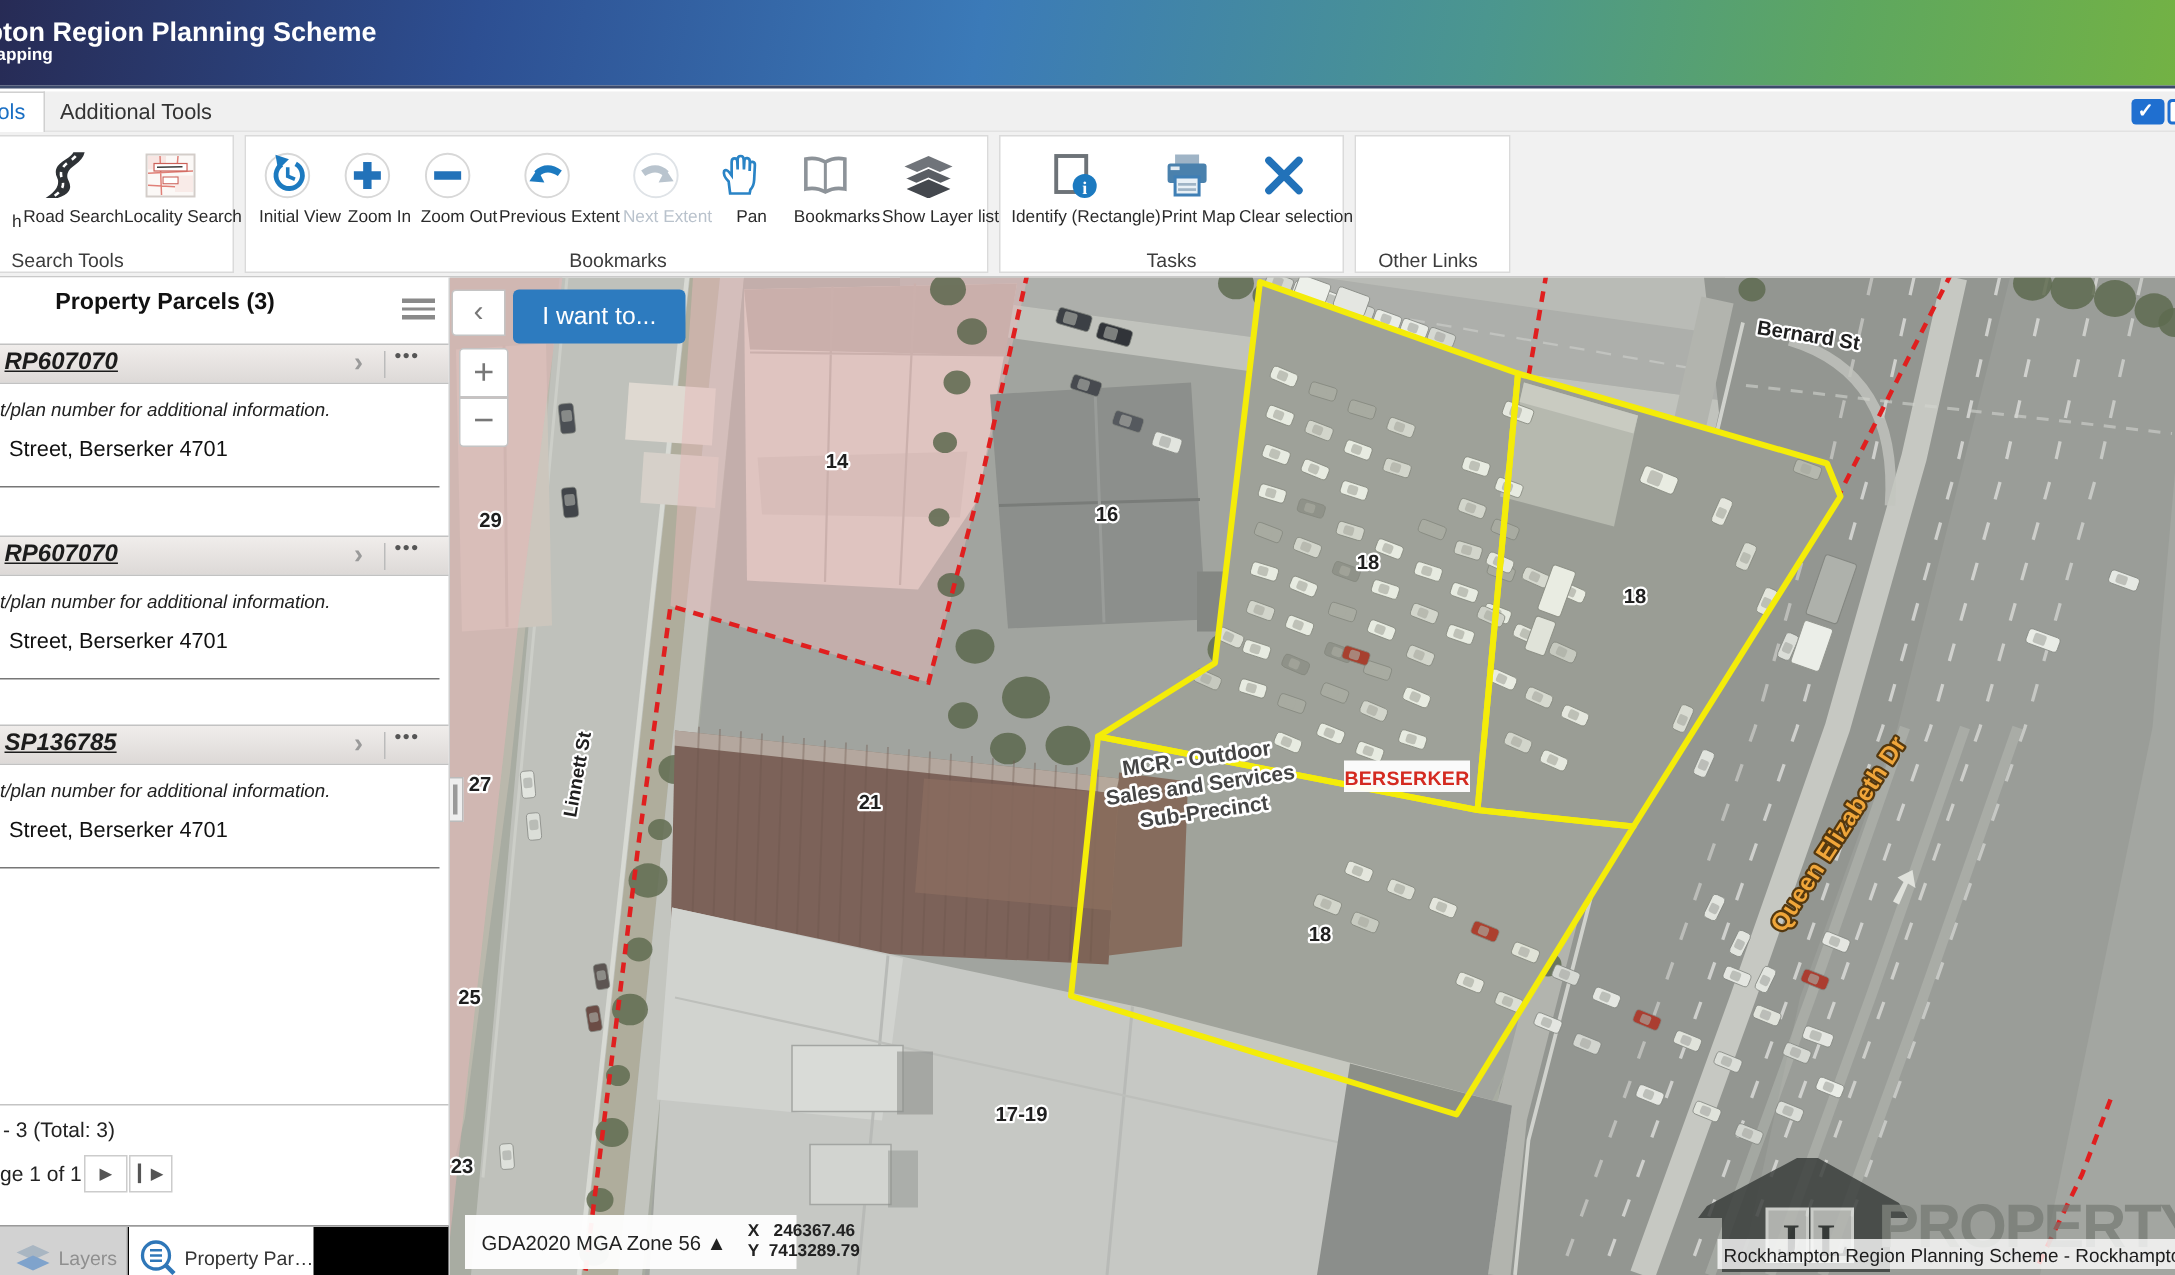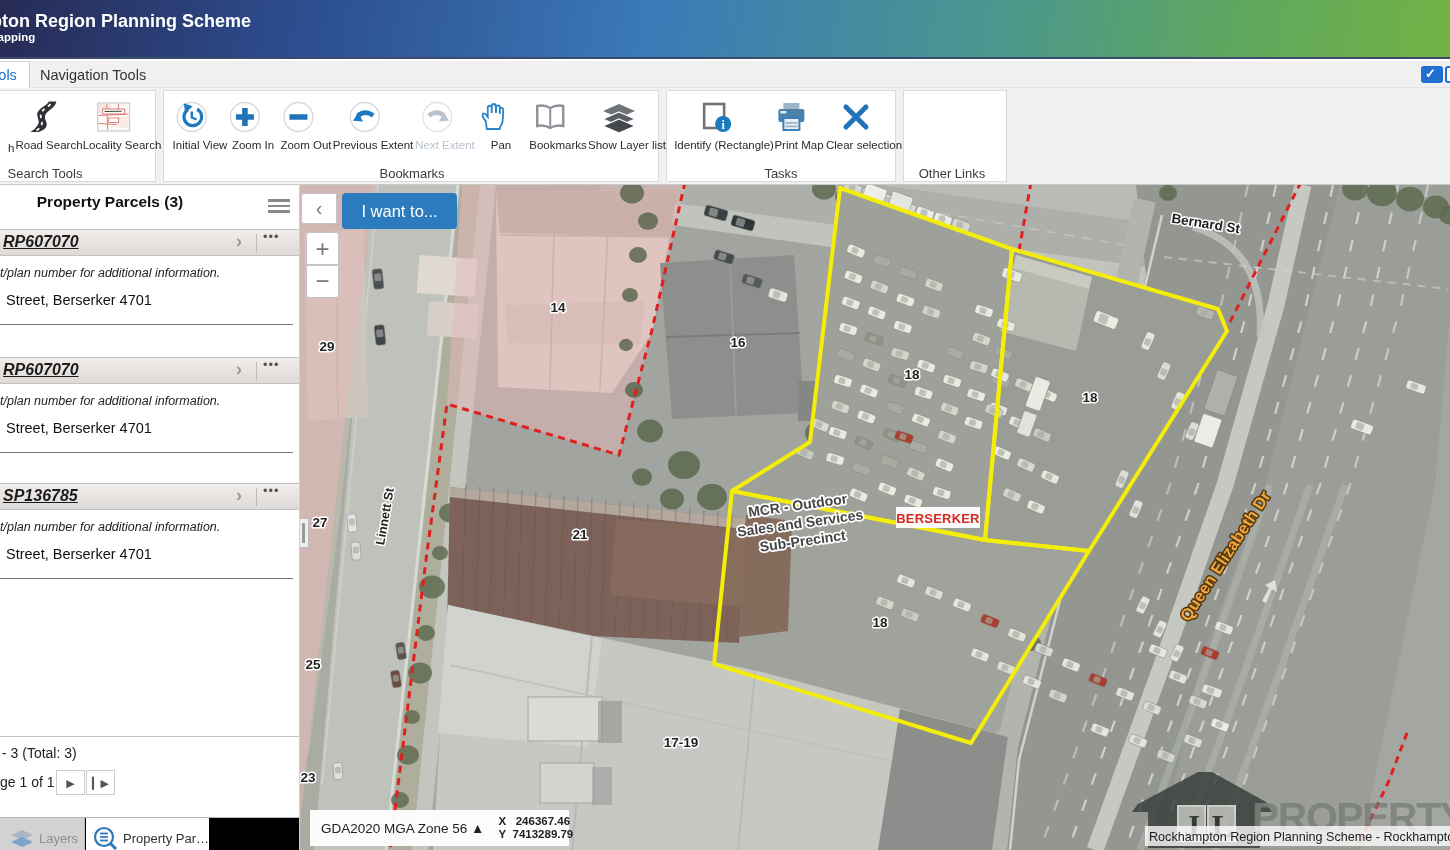--- a/index.html
+++ b/index.html
@@ -37,36 +37,36 @@
 #ptotal { position:absolute; left:2px; top:560px; font-size:14px; color:#222; }
 #pager { position:absolute; left:0; top:585px; height:25px; }
 .pgtext { position:absolute; left:0; top:4px; font-size:14px; color:#222; white-space:nowrap; }
 .pgbtn { position:absolute; top:0; width:29px; height:25px; border:1px solid #ccc; background:#fff; color:#555; font-size:11px; text-align:center; line-height:25px; }
 #stabs { position:absolute; left:0; top:632px; width:299px; height:41px; background:#000000; border-top:1px solid #b5b5b5; }
 .tab-inactive { position:absolute; left:0; top:0; width:85px; height:41px; background:#d2d2d2; border-right:1px solid #bdbdbd; display:flex; align-items:center; gap:5px; padding-left:10px; color:#8f8f8f; font-size:13px; }
 .tab-active { position:absolute; left:86px; top:0; width:123px; height:41px; background:#fff; display:flex; align-items:center; gap:5px; padding-left:7px; color:#333; font-size:13px; }
 #map { position:absolute; left:300px; top:185px; width:1150px; height:665px; overflow:hidden; }
 .mbtn { position:absolute; background:#fff; border:1px solid #c4c4c4; border-radius:3px; color:#777; text-align:center; }
 #iwant { position:absolute; left:42px; top:8px; width:115px; height:36px; background:#2d7bbf; border-radius:4px; color:#fff; font-size:16.5px; text-align:center; line-height:36px; }
-#coord { position:absolute; left:10px; top:625px; width:259px; height:36px; background:rgba(255,255,255,0.95); display:flex; align-items:center; }
+#coord { position:absolute; left:10px; top:625px; width:221px; height:36px; background:rgba(255,255,255,0.95); display:flex; align-items:center; }
 #coord .ci { margin:0 6px 0 5px; }
 #coord .cz { font-size:13.5px; color:#222; white-space:nowrap; }
 #coord .cxy { margin-left:14px; font-size:11.5px; font-weight:bold; color:#222; line-height:13px; white-space:nowrap; }
 #handle { position:absolute; left:-1px; top:333px; width:10px; height:30px; background:#eee; border:1px solid #bbb; }
 #handle:after { content:""; position:absolute; left:2px; top:4px; width:3px; height:20px; background:#999; }
 </style></head>
 <body>
 <div id="page">
   <div id="hdr">
       <div class="t1">Rockhampton Region Planning Scheme</div>
       <div class="t2">Mapping</div>
     </div>
   <div id="tabs">
       <div class="atab">Tools</div>
-      <div class="ntab">Navigation Tools</div>
+      <div class="ntab">Additional Tools</div>
     </div>
   <div id="chk"></div>
     <div id="chk2"></div>
   <div id="tbar">
       <div class="grp" style="left:-40px;width:196px"></div>
       <div class="grp" style="left:163px;width:496px"></div>
       <div class="grp" style="left:666px;width:230px"></div>
       <div class="grp" style="left:903px;width:104px"></div>
       <div class="ti" style="left:41px">
         <div class="tic">

